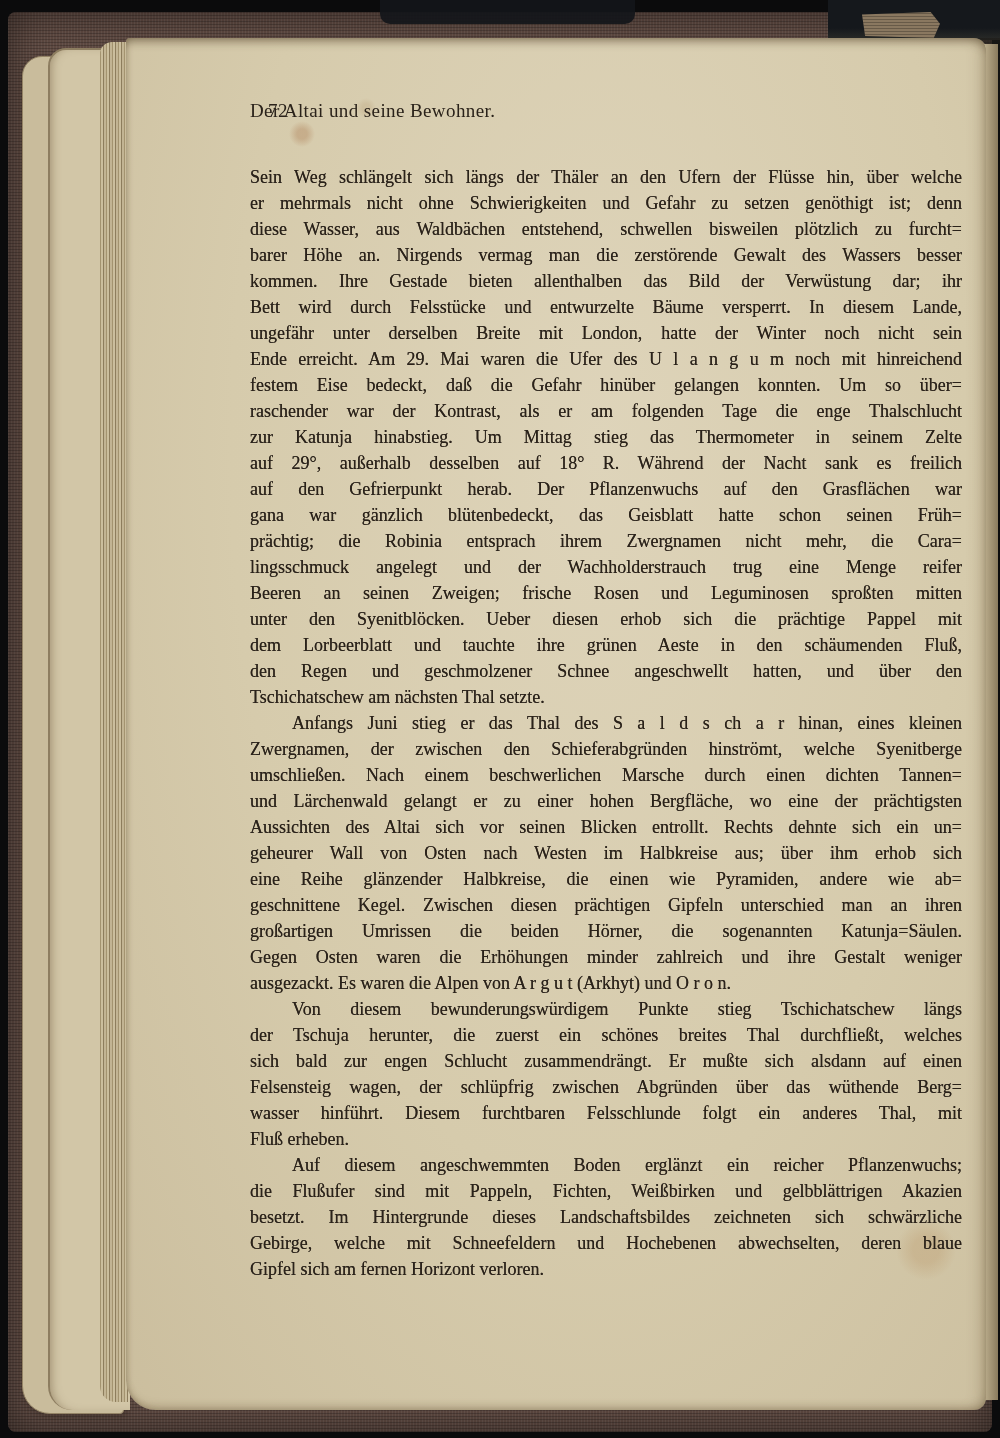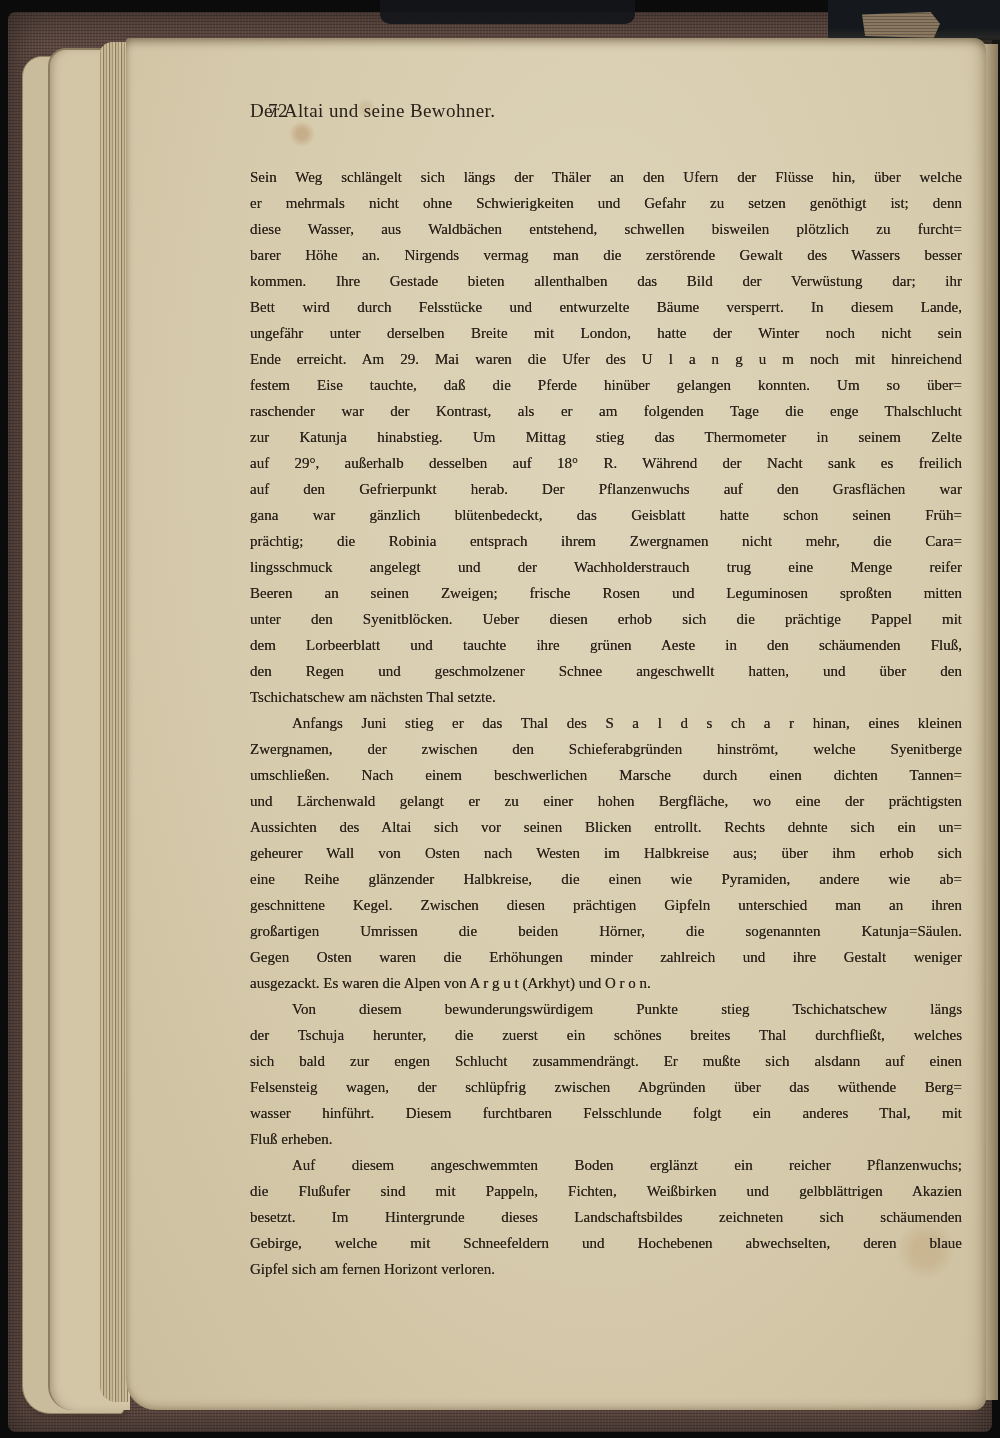--- a/index.html
+++ b/index.html
@@ -96,21 +96,21 @@
   .running-header {
     position: relative; height: 24px;
     font-size: 19px; letter-spacing: .4px;
   }
   .pagenum { position: absolute; left: 18px; top: 0; }
   .headtitle { display: block; text-align: left; }
 
   .text-block { margin-top: 40px; }
   .para { margin: 0; }
   .line {
-    font-size: 15px;
+    font-size: 18px;
     line-height: 26px;
     height: 26px;
     text-align: justify;
     text-align-last: justify;
     white-space: normal;
     text-shadow: 0 0 .5px rgba(42,34,26,.8);
   }
   .line.last { text-align-last: left; }
   .line.indent { text-indent: 42px; }
 </style>
@@ -138,21 +138,21 @@
       <div class="text-block">
           <div class="para">
             <div class="line">Sein Weg schlängelt sich längs der Thäler an den Ufern der Flüsse hin, über welche</div>
             <div class="line">er mehrmals nicht ohne Schwierigkeiten und Gefahr zu setzen genöthigt ist; denn</div>
             <div class="line">diese Wasser, aus Waldbächen entstehend, schwellen bisweilen plötzlich zu furcht=</div>
             <div class="line">barer Höhe an. Nirgends vermag man die zerstörende Gewalt des Wassers besser</div>
             <div class="line">kommen. Ihre Gestade bieten allenthalben das Bild der Verwüstung dar; ihr</div>
             <div class="line">Bett wird durch Felsstücke und entwurzelte Bäume versperrt. In diesem Lande,</div>
             <div class="line">ungefähr unter derselben Breite mit London, hatte der Winter noch nicht sein</div>
             <div class="line">Ende erreicht. Am 29. Mai waren die Ufer des U l a n g u m noch mit hinreichend</div>
-            <div class="line">festem Eise tauchte, daß die Pferde hinüber gelangen konnten. Um so über=</div>
+            <div class="line">festem Eise bedeckt, daß die Gefahr hinüber gelangen konnten. Um so über=</div>
             <div class="line">raschender war der Kontrast, als er am folgenden Tage die enge Thalschlucht</div>
             <div class="line">zur Katunja hinabstieg. Um Mittag stieg das Thermometer in seinem Zelte</div>
             <div class="line">auf 29°, außerhalb desselben auf 18° R. Während der Nacht sank es freilich</div>
             <div class="line">auf den Gefrierpunkt herab. Der Pflanzenwuchs auf den Grasflächen war</div>
             <div class="line">gana war gänzlich blütenbedeckt, das Geisblatt hatte schon seinen Früh=</div>
             <div class="line">prächtig; die Robinia entsprach ihrem Zwergnamen nicht mehr, die Cara=</div>
             <div class="line">lingsschmuck angelegt und der Wachholderstrauch trug eine Menge reifer</div>
             <div class="line">Beeren an seinen Zweigen; frische Rosen und Leguminosen sproßten mitten</div>
             <div class="line">unter den Syenitblöcken. Ueber diesen erhob sich die prächtige Pappel mit</div>
             <div class="line">dem Lorbeerblatt und tauchte ihre grünen Aeste in den schäumenden Fluß,</div>
@@ -176,20 +176,20 @@
             <div class="line indent">Von diesem bewunderungswürdigem Punkte stieg Tschichatschew längs</div>
             <div class="line">der Tschuja herunter, die zuerst ein schönes breites Thal durchfließt, welches</div>
             <div class="line">sich bald zur engen Schlucht zusammendrängt. Er mußte sich alsdann auf einen</div>
             <div class="line">Felsensteig wagen, der schlüpfrig zwischen Abgründen über das wüthende Berg=</div>
             <div class="line">wasser hinführt. Diesem furchtbaren Felsschlunde folgt ein anderes Thal, mit</div>
             <div class="line last">Fluß erheben.</div>
           </div>
           <div class="para">
             <div class="line indent">Auf diesem angeschwemmten Boden erglänzt ein reicher Pflanzenwuchs;</div>
             <div class="line">die Flußufer sind mit Pappeln, Fichten, Weißbirken und gelbblättrigen Akazien</div>
-            <div class="line">besetzt. Im Hintergrunde dieses Landschaftsbildes zeichneten sich schäumenden</div>
+            <div class="line">besetzt. Im Hintergrunde dieses Landschaftsbildes zeichneten sich schwärzliche</div>
             <div class="line">Gebirge, welche mit Schneefeldern und Hochebenen abwechselten, deren blaue</div>
             <div class="line last">Gipfel sich am fernen Horizont verloren.</div>
           </div>
         </div>
     </div>
   </div>
 </div>
 
 </body></html>

